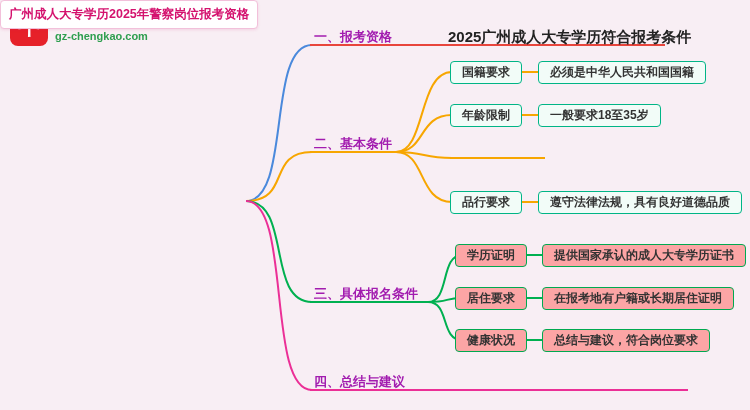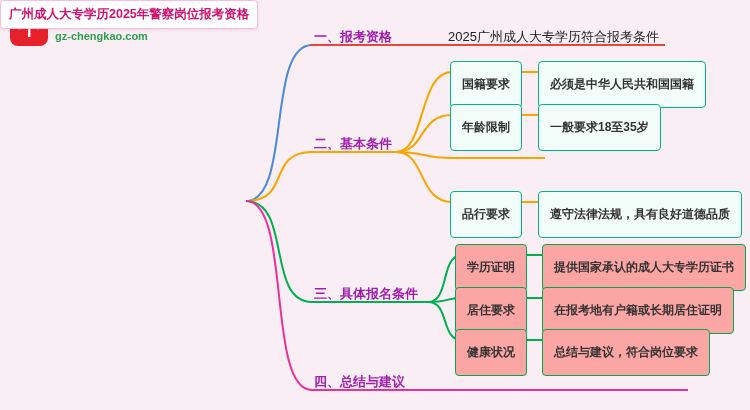--- a/index.html
+++ b/index.html
@@ -3,24 +3,24 @@
 <meta charset="utf-8">
 <style>
   html,body{margin:0;padding:0;}
   .stage{
     position:relative;width:750px;height:410px;overflow:hidden;
     background:#f8eef4;
     font-family:"Liberation Sans","DejaVu Sans",sans-serif;
   }
   .wires{position:absolute;left:0;top:0;width:750px;height:410px;}
   .blabel{position:absolute;font-size:13px;font-weight:700;color:#a21caf;white-space:nowrap;line-height:15px;}
-  .bchild{position:absolute;font-size:13px;font-weight:400;color:#222;white-space:nowrap;line-height:15px;}
+  .bchild{position:absolute;font-size:15px;font-weight:700;color:#222;white-space:nowrap;line-height:15px;}
   .kbox{
     position:absolute;height:21px;display:flex;align-items:center;
-    padding:12px 11px;border-radius:4px;font-size:12px;font-weight:600;color:#333;
+    padding:0 11px;border-radius:4px;font-size:12px;font-weight:600;color:#333;
     white-space:nowrap;box-sizing:content-box;
   }
   .teal{border:1.5px solid #00b586;background:#f2fcf8;}
   .grn{border:1.5px solid #00a950;background:#fca5a5;}
   .root{
     position:absolute;left:0;top:187;padding:5px 8px;background:#ffffff;
     border:1px solid #f2c0da;border-radius:4px;color:#d4126e;
     font-size:12.5px;font-weight:700;white-space:nowrap;
     box-shadow:0 1px 3px rgba(212,18,110,.12);
   }

